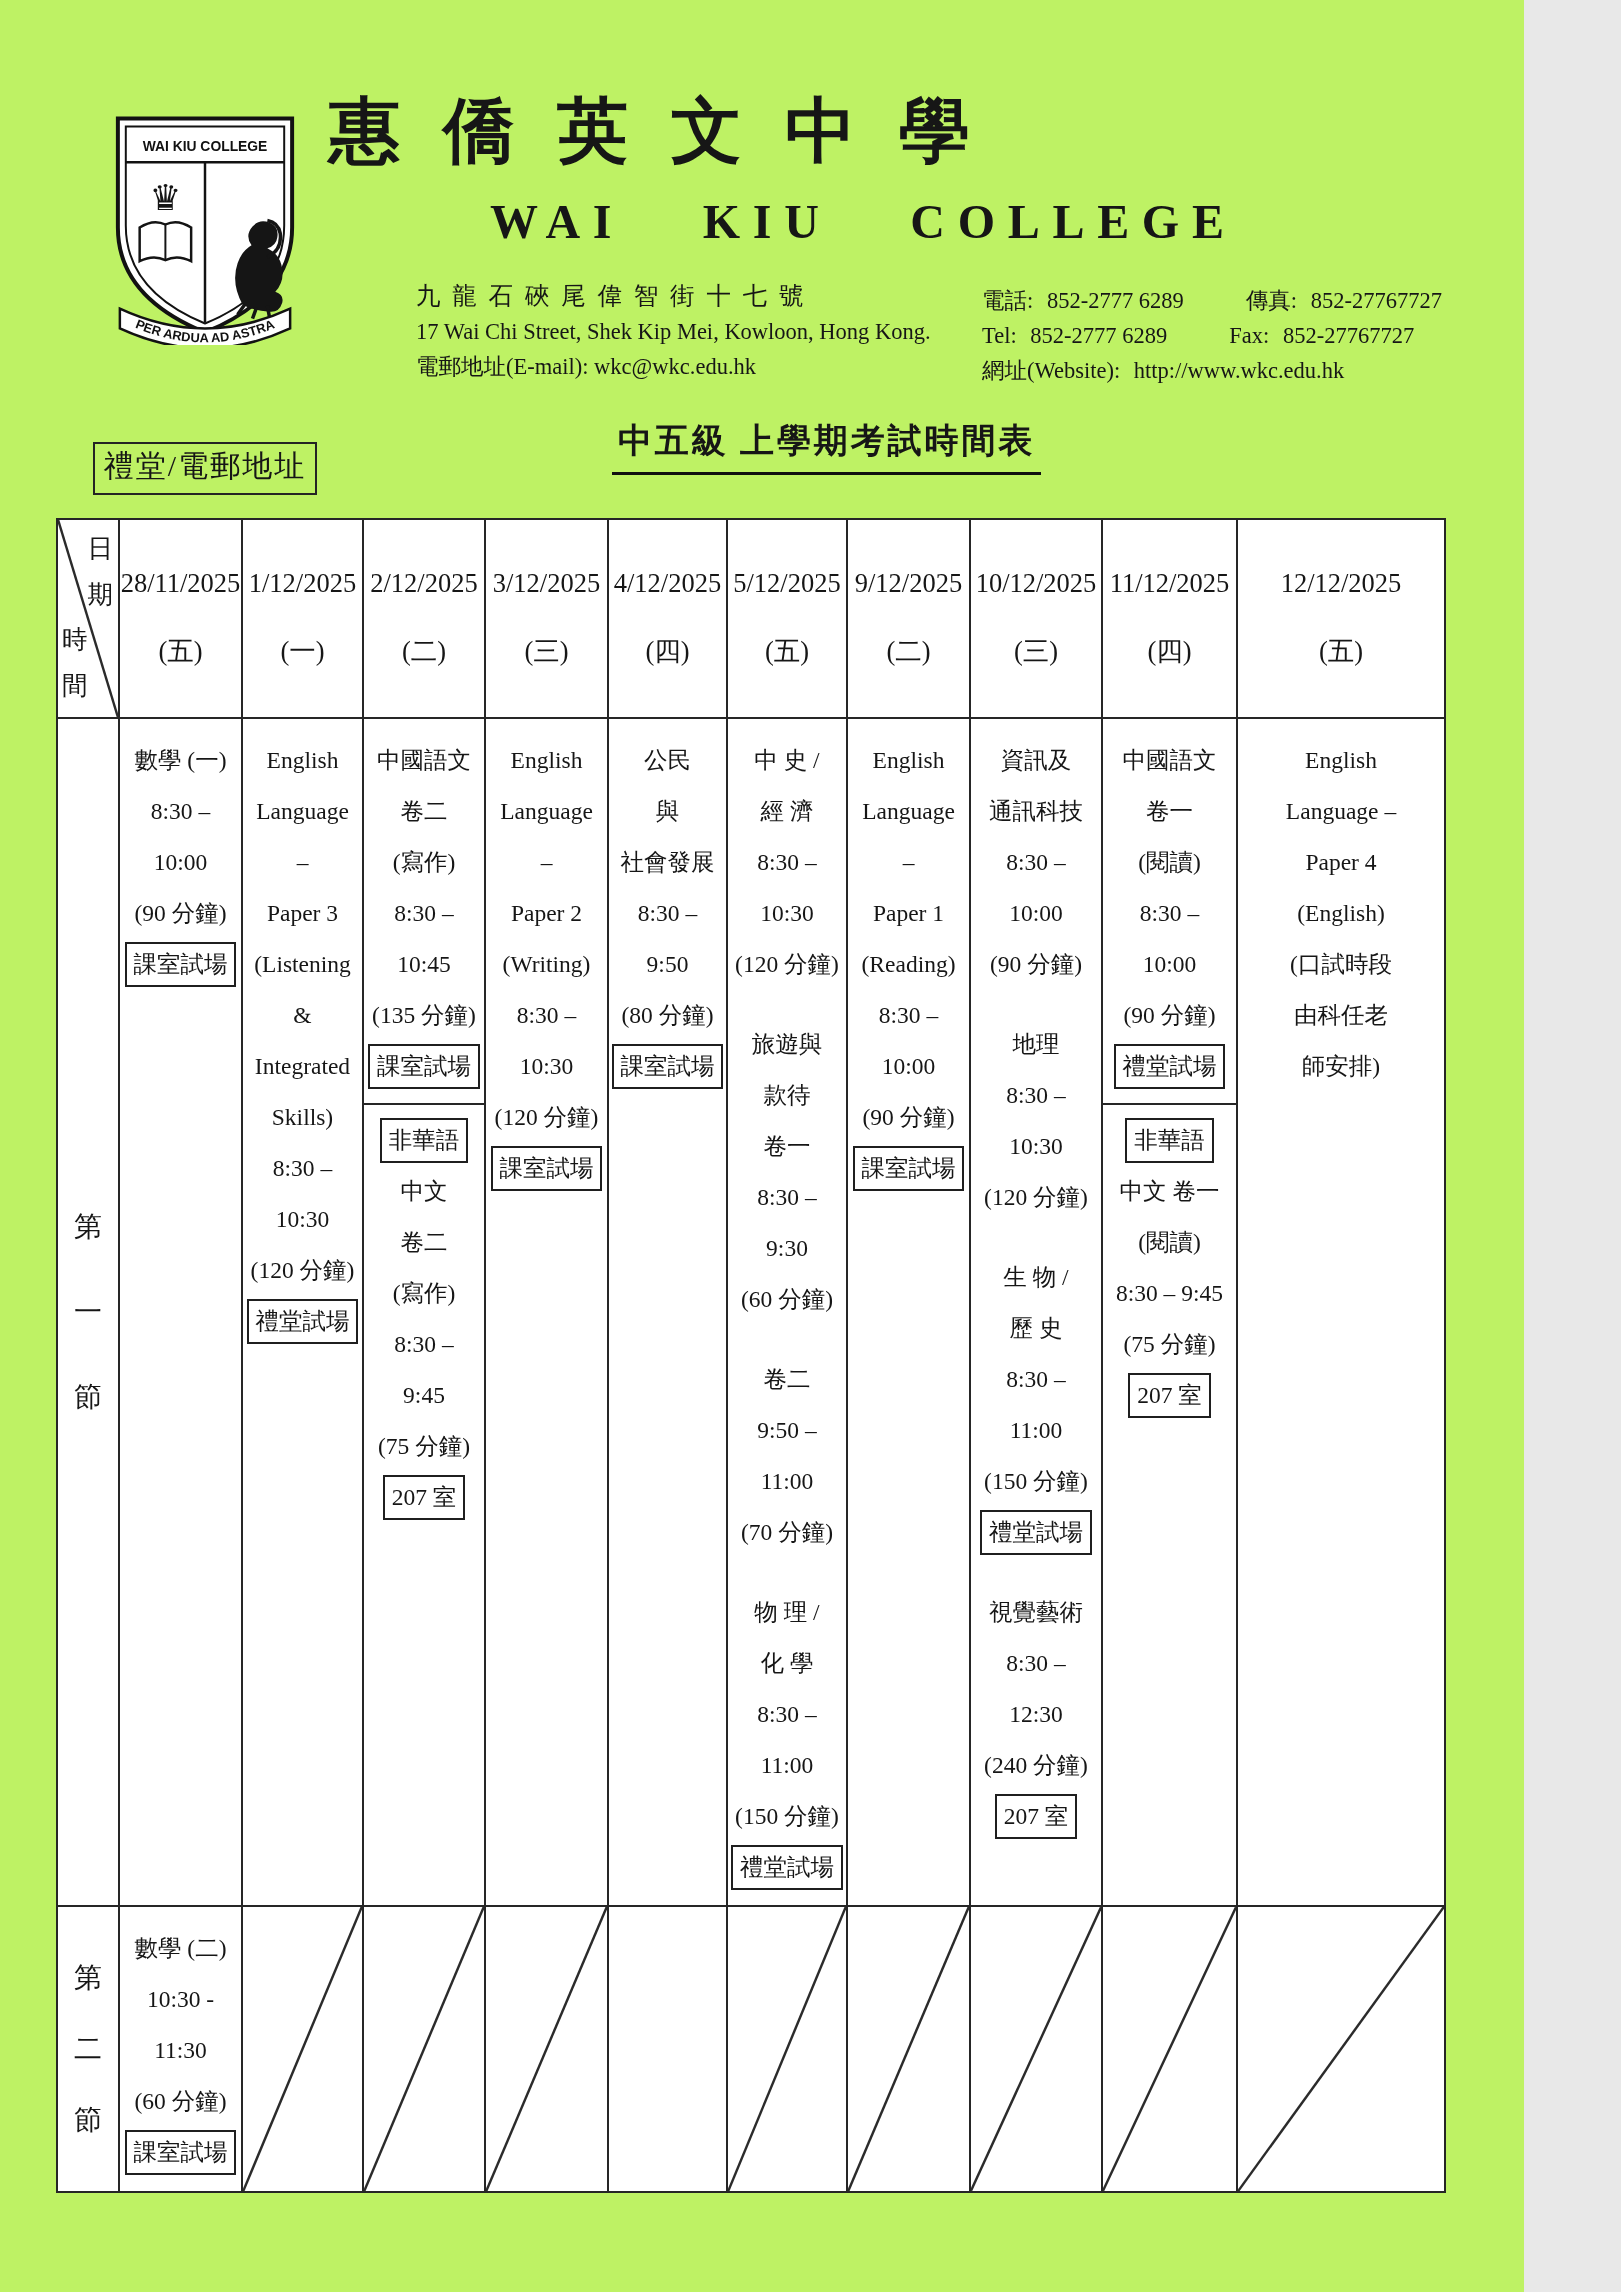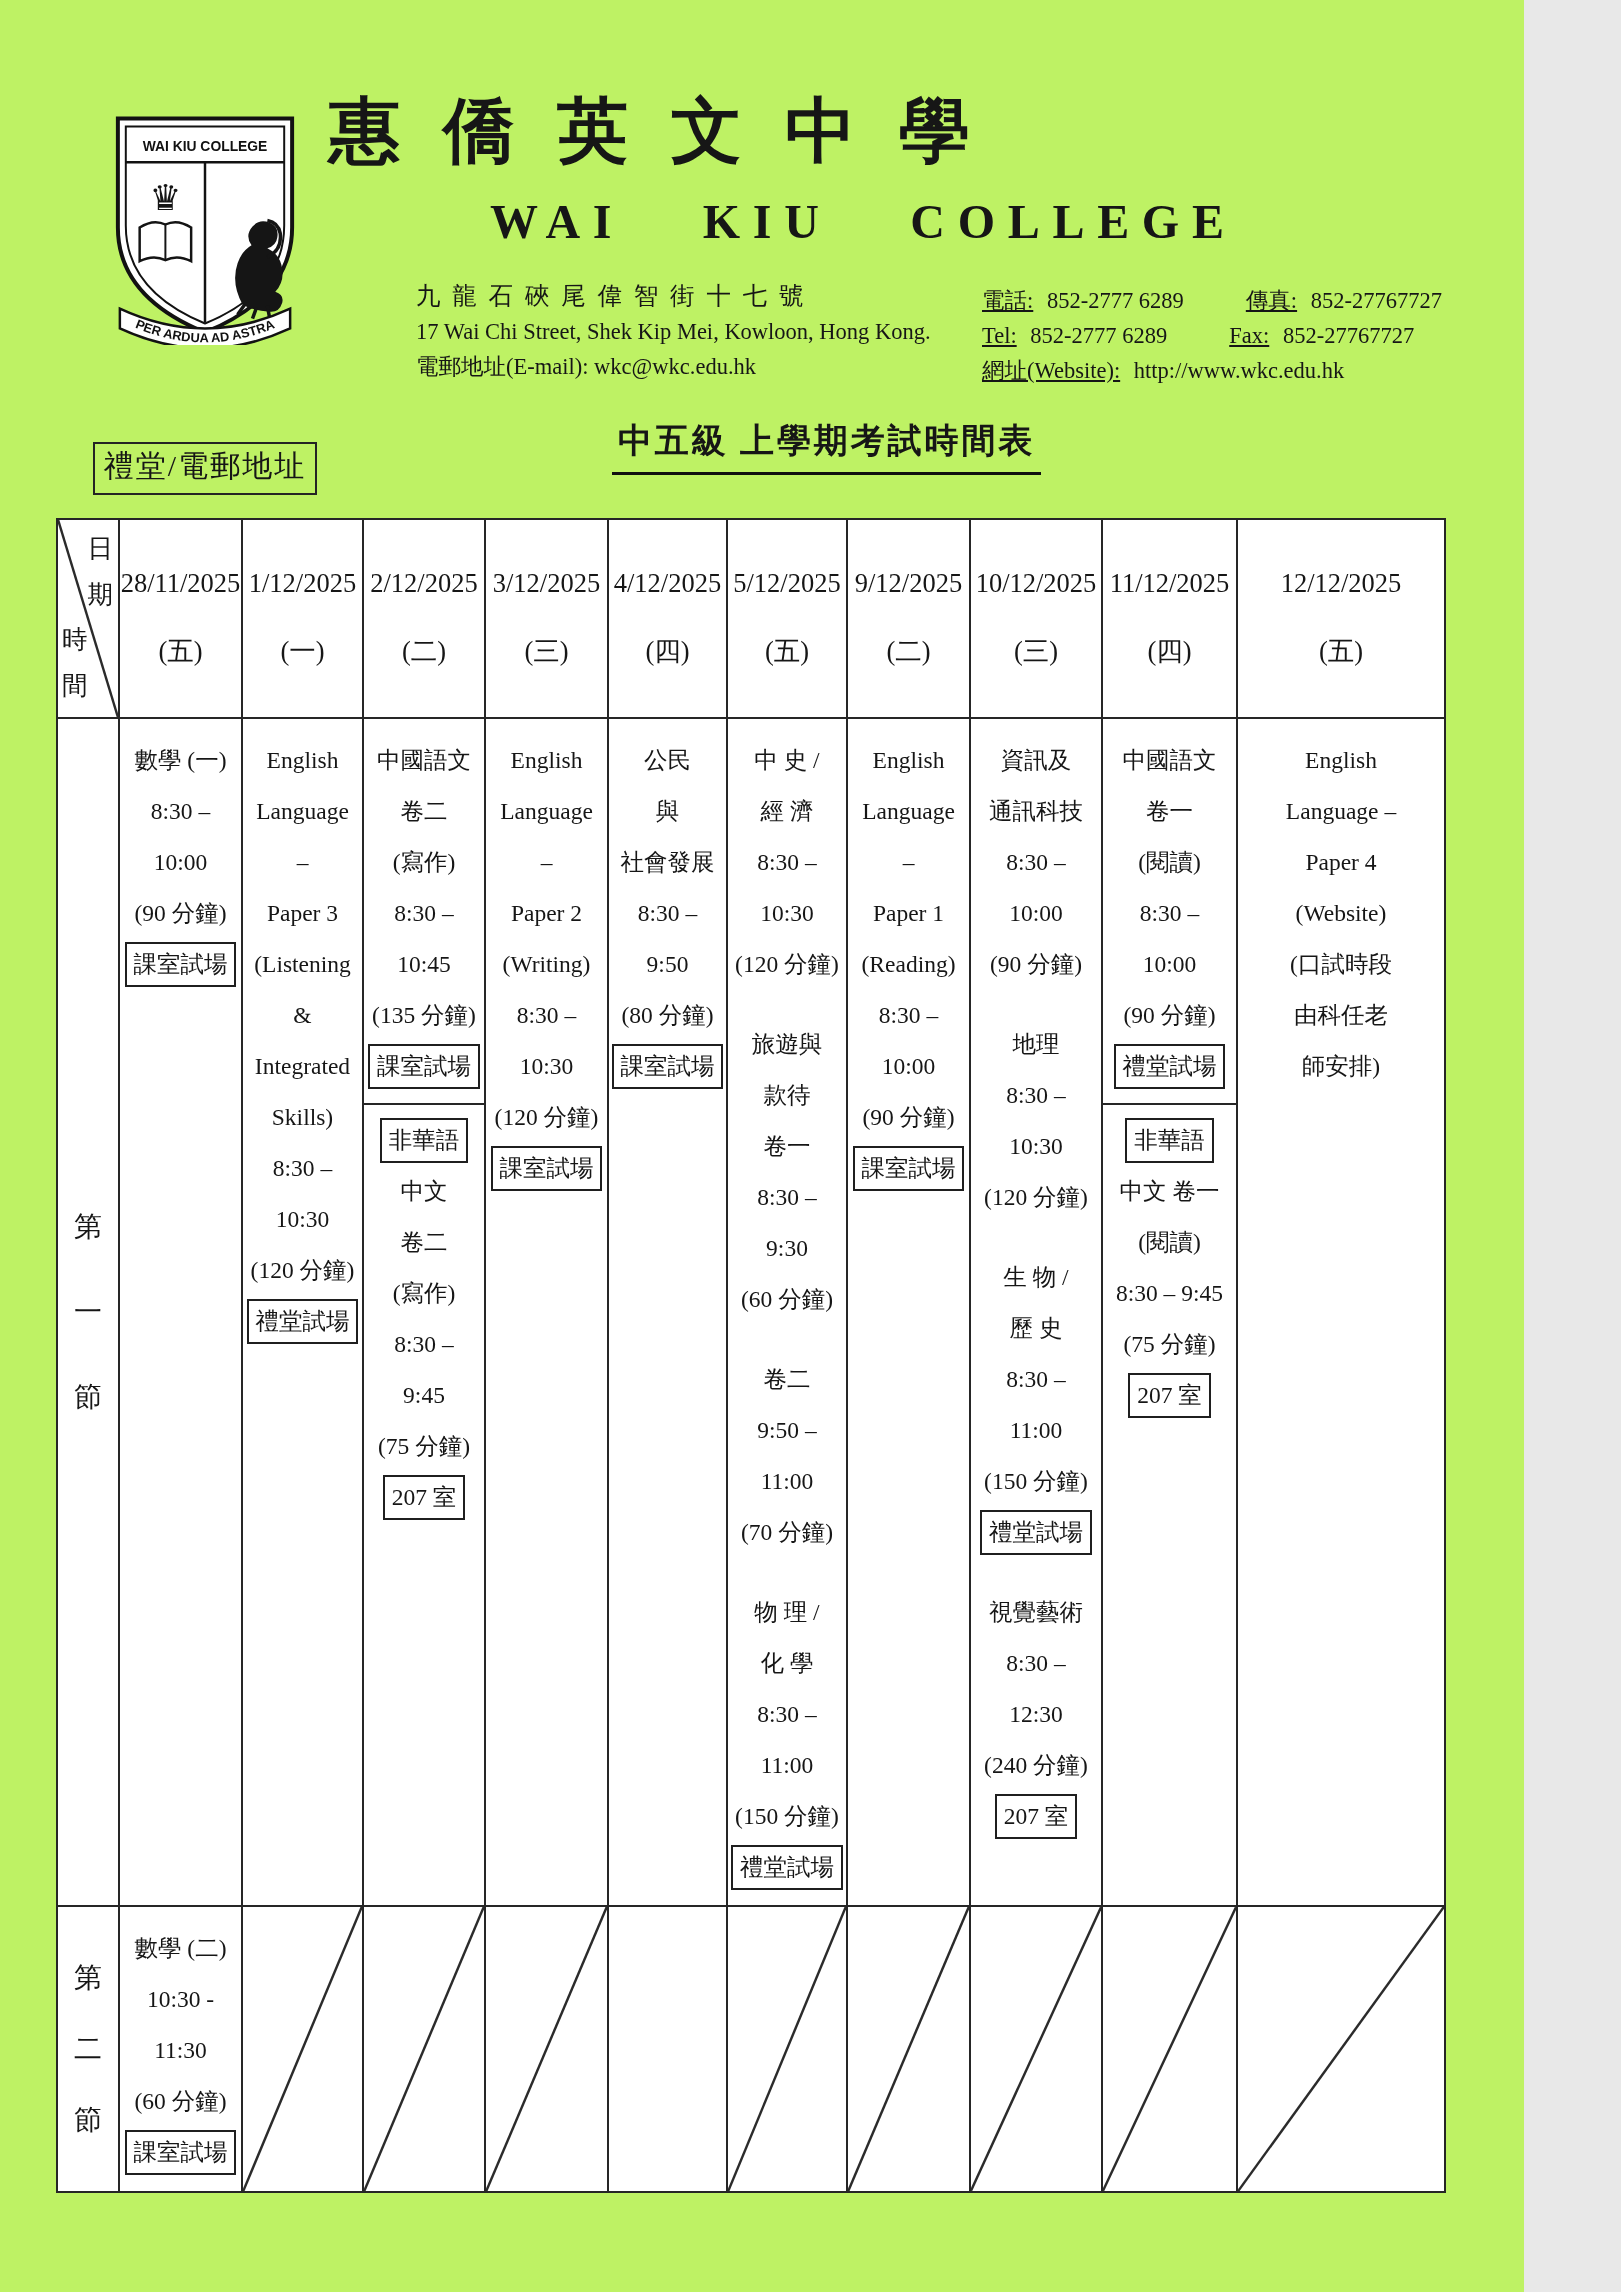--- a/index.html
+++ b/index.html
@@ -9,21 +9,21 @@
   
   .crest { position:absolute; left:106px; top:106px; width:198px; height:239px; }
   .school-zh { position:absolute; left:329px; top:84px; font-size:71px; font-weight:bold; letter-spacing:43px; white-space:nowrap; }
   .school-en { position:absolute; left:490px; top:194px; font-size:48px; font-weight:600; letter-spacing:12.7px; word-spacing:54px; white-space:nowrap; }
   .addr { position:absolute; left:416px; top:278px; }
   .addr .zh1 { font-size:24.5px; letter-spacing:11.8px; line-height:36px; }
   .addr .en1 { font-size:22.5px; line-height:35px; }
   .addr .em  { font-size:22.5px; line-height:35px; }
   .contact { position:absolute; left:982px; top:283px; font-size:22.5px; }
   .contact .cline { display:flex; line-height:35px; white-space:nowrap; }
-  .contact .lab { margin-right:13.7px;text-decoration:underline; }
+  .contact .lab { margin-right:13.7px; }
   .contact .val { margin-right:62px; }
   .contact .val:last-child { margin-right:2px; }
 
   .doc-title { position:absolute; top:418px; left:612px; font-size:34px; font-weight:bold; letter-spacing:2.9px; border-bottom:3.9px solid #101010; padding:0 5.9px 7.8px; white-space:nowrap; }
   .venue-note { position:absolute; left:93px; top:442px; border:2.9px solid #242424; padding:2px 8.8px 5.9px; font-size:30px; letter-spacing:2px; white-space:nowrap; }
 
   
   .tbl { position:absolute; left:56px; top:518px;
          display:grid;
          grid-template-columns:62px 123px 121px 122px 123px 119px 120px 123px 132px 135px 208px;
@@ -308,21 +308,21 @@
         <div class="line">中文 卷一</div>
         <div class="line">(閱讀)</div>
         <div class="line">8:30 – 9:45</div>
         <div class="line">(75 分鐘)</div>
         <div class="line"><span class="boxed">207 室</span></div>
       </div>
       <div class="cell body">
         <div class="line">English</div>
         <div class="line">Language –</div>
         <div class="line">Paper 4</div>
-        <div class="line">(Website)</div>
+        <div class="line">(English)</div>
         <div class="line">(口試時段</div>
         <div class="line">由科任老</div>
         <div class="line">師安排)</div>
       </div>
       <div class="cell sess s2">
         <div>第</div>
         <div>二</div>
         <div>節</div>
       </div>
       <div class="cell body">

